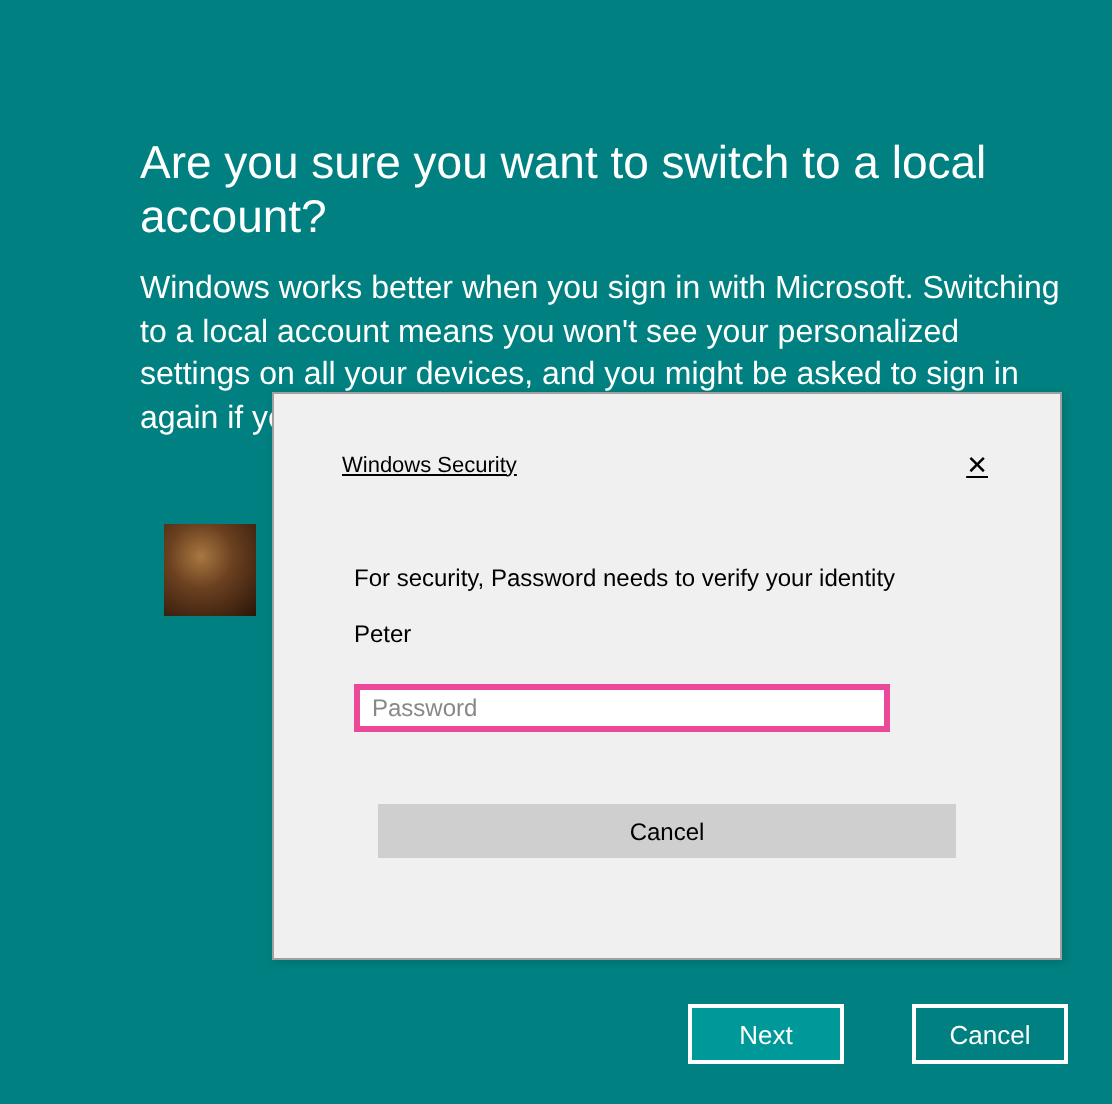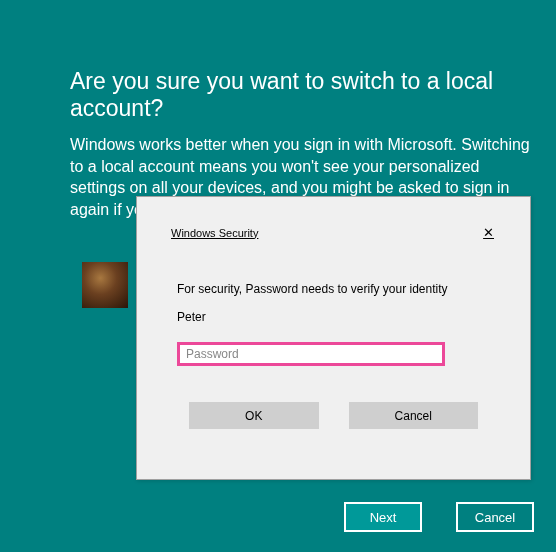--- a/index.html
+++ b/index.html
@@ -161,21 +161,20 @@
 <div class="dialog">
   <div class="dialog-titlebar">
     <span>Windows Security</span>
     <span class="close-x">✕</span>
   </div>
   <div class="dialog-body">
     <div class="dialog-text">For security, Password needs to verify your identity</div>
     <div class="dialog-username">Peter</div>
     <input type="password" class="password-input" placeholder="Password" style="">
     <div class="dialog-buttons">
-      <button class="dlg-btn">OK</button>
       <button class="dlg-btn">Cancel</button>
     </div>
   </div>
 </div>
 
 <div class="footer">
   <button class="btn primary">Next</button>
   <button class="btn">Cancel</button>
 </div>
 

